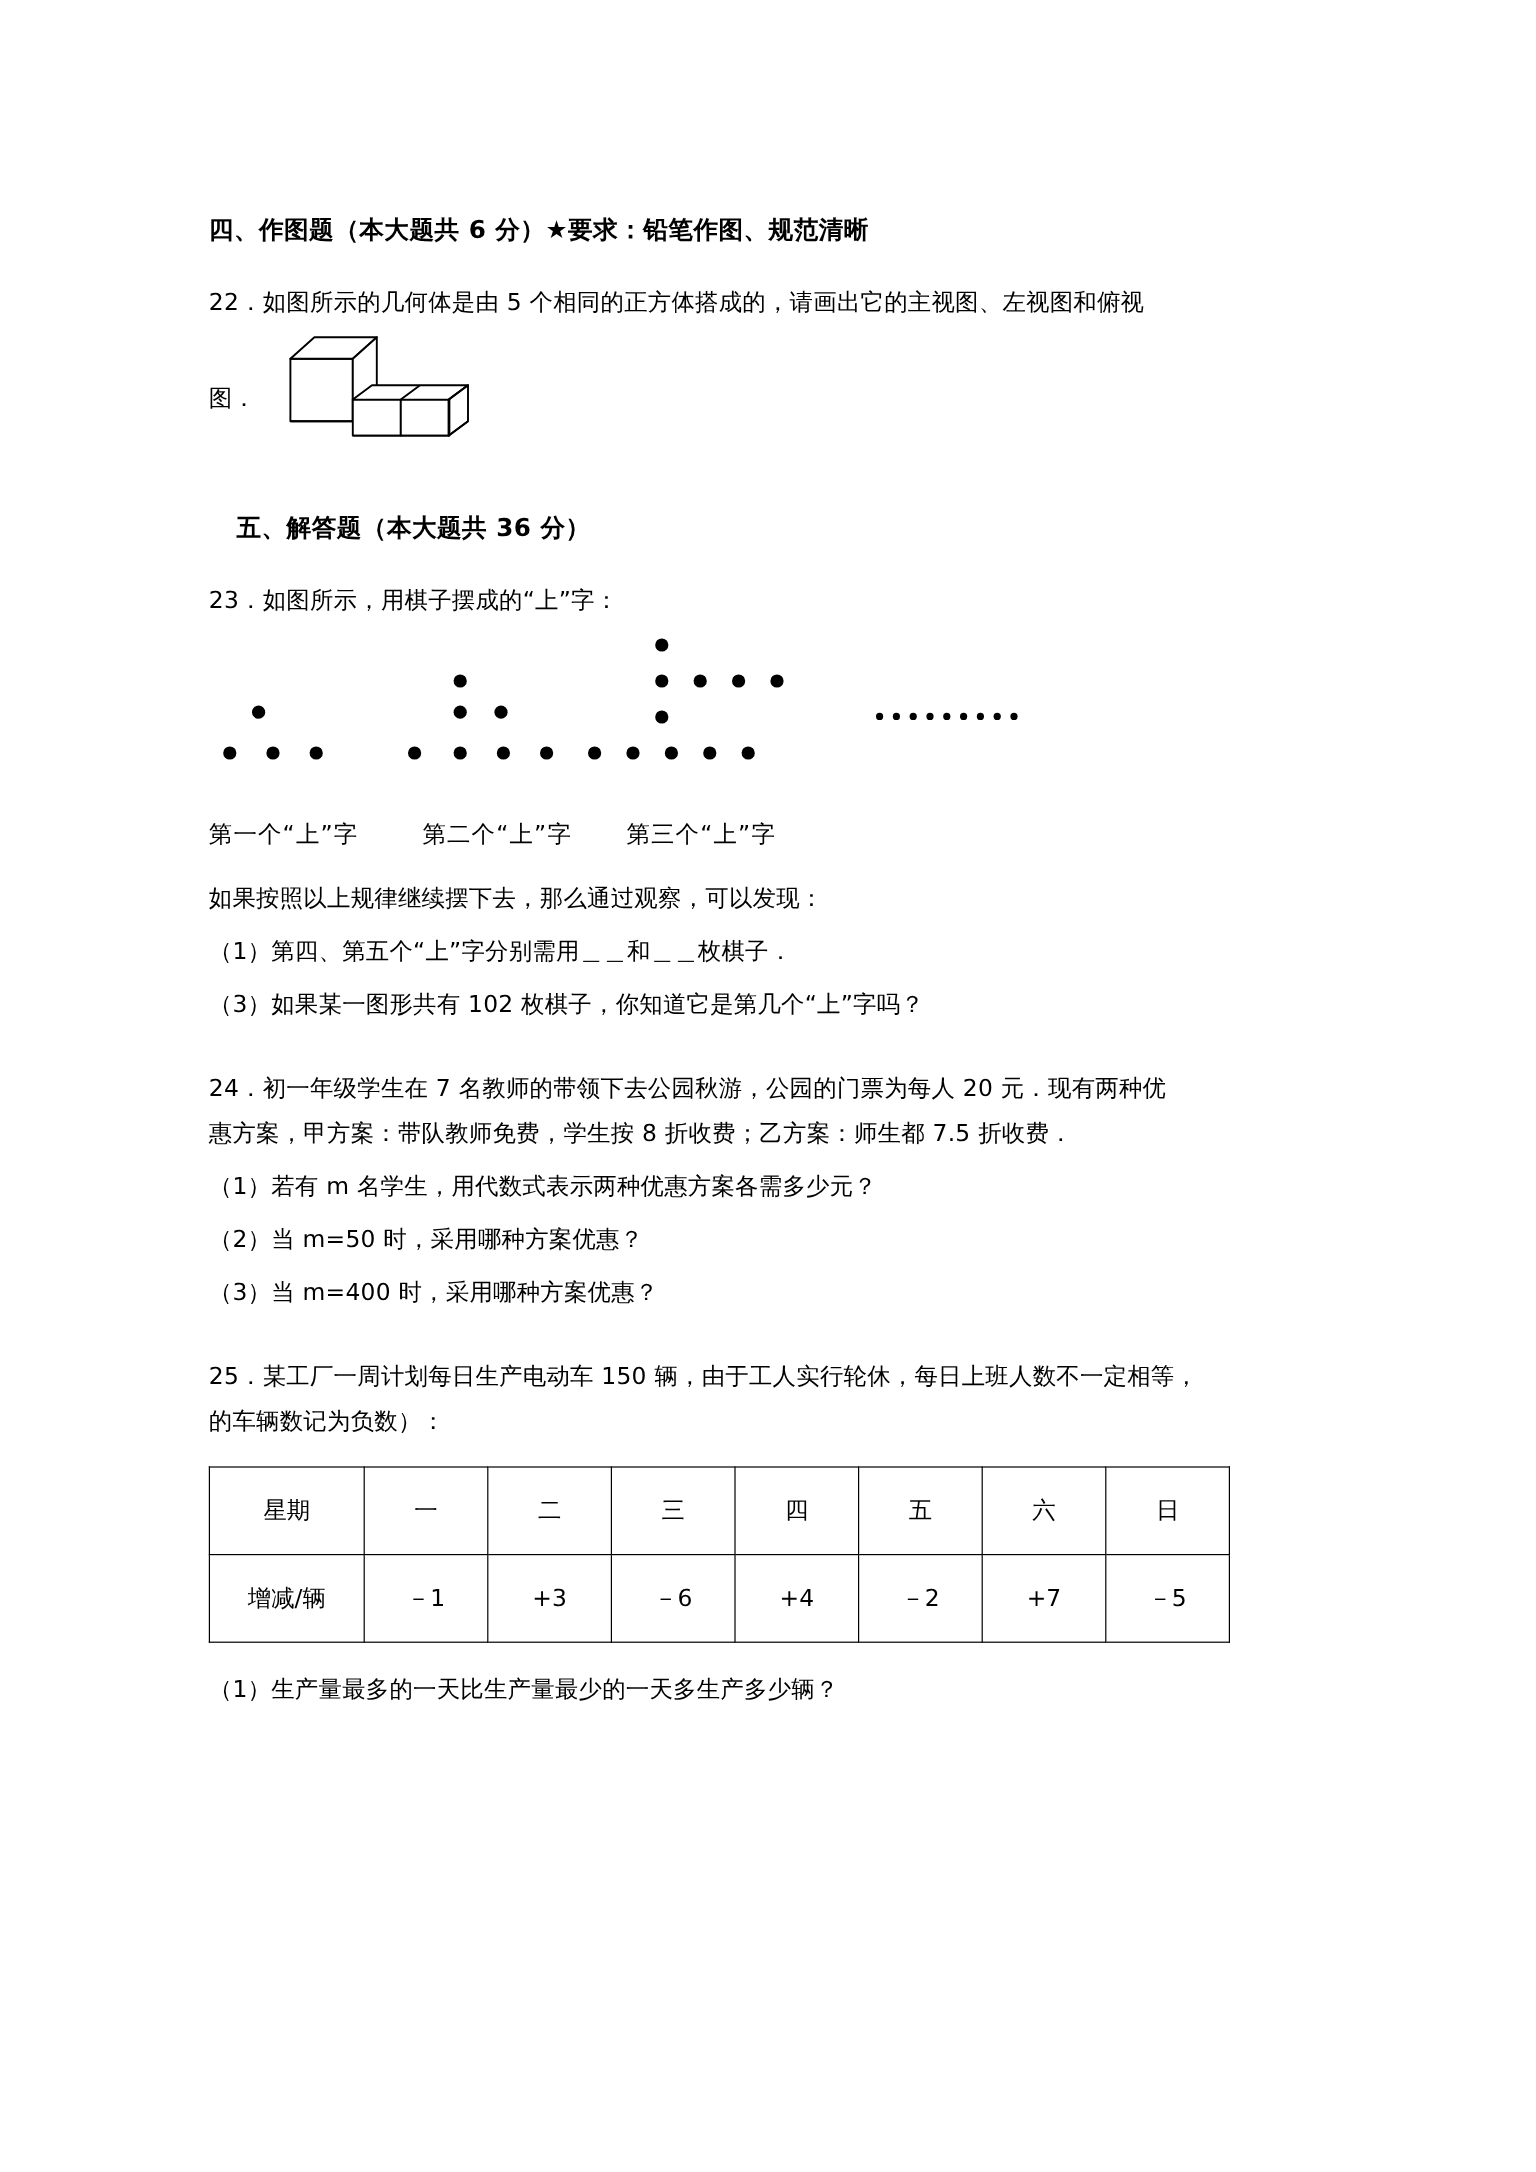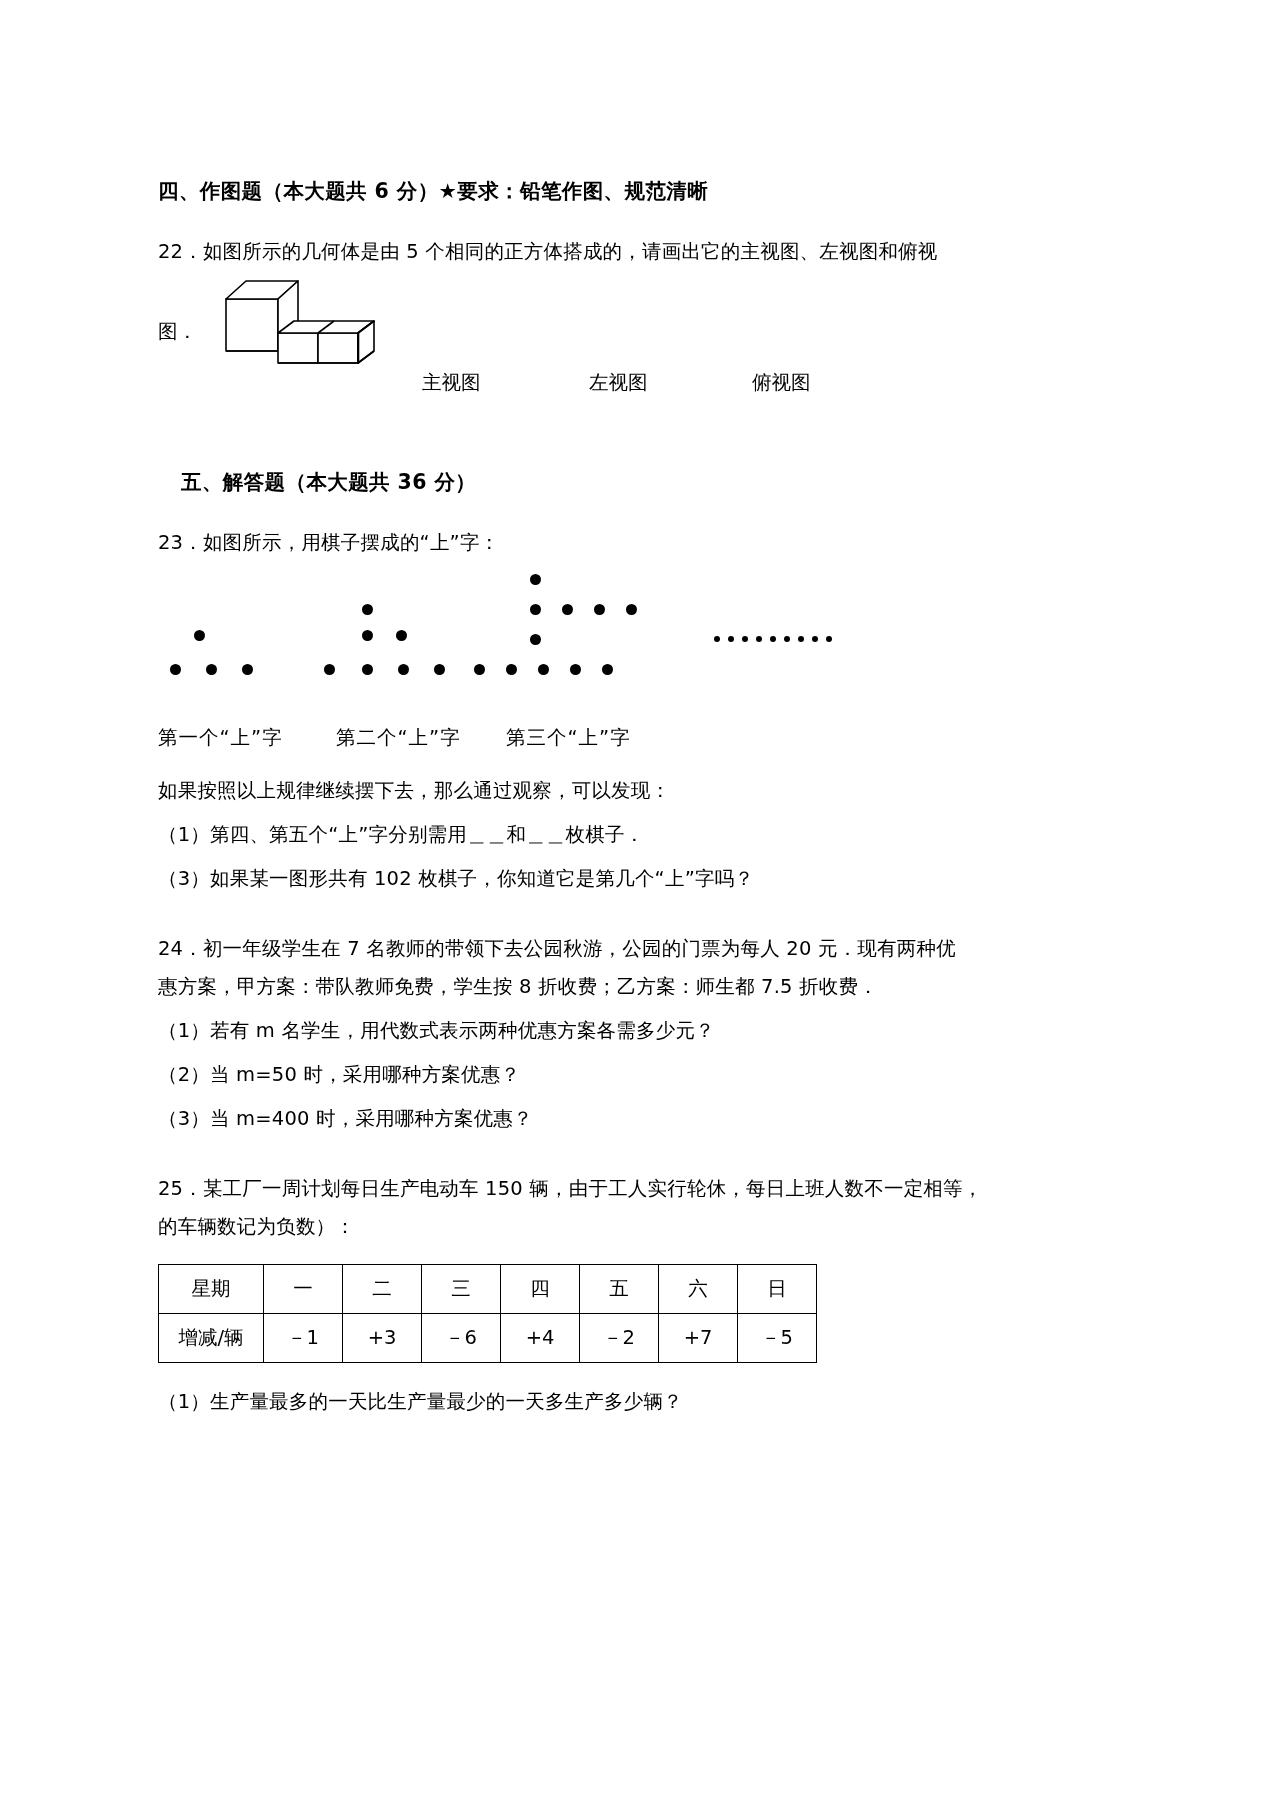--- a/index.html
+++ b/index.html
@@ -16,21 +16,21 @@
     overflow: hidden;
   }
   .page {
     position: absolute;
     left: 0; top: 0;
     width: 1280px;
     height: 1810px;
   }
   .content {
     position: absolute;
-    left: 158px;
+    left: 174px;
     top: 176px;
     width: 952px;
   }
 
   .section-head {
     font-size: 20.5px;
     font-weight: bold;
     letter-spacing: 0.4px;
     margin: 0 0 26px 0;
     line-height: 1.5;
@@ -118,21 +118,21 @@
     margin-top: 18px;
     margin-bottom: 20px;
     table-layout: fixed;
   }
   table.prod td {
     border: 1.4px solid #000;
     height: 48px;
     text-align: center;
     vertical-align: middle;
     font-size: 19.5px;
-    padding: 0;
+    padding: 12px;
   }
   table.prod td.hcell { width: 104px; }
   table.prod td.dcell { width: 78px; }
   .q-line { margin-top: 32px; }
 </style>
 </head>
 <body>
 
 <div class="page">
   <div class="content">
@@ -166,25 +166,20 @@
             <line x1="168" y1="90" x2="184" y2="78"></line>
 
             <line x1="128" y1="60" x2="144" y2="48"></line>
             <line x1="168" y1="60" x2="184" y2="48"></line>
 
             <line x1="36" y1="78" x2="88" y2="78"></line>
           </g>
         </svg>
       </div>
 
-      <div class="view-labels">
-        <span class="view-label vl-main">主视图</span>
-        <span class="view-label vl-left">左视图</span>
-        <span class="view-label vl-top">俯视图</span>
-      </div>
     </div>
 
     <div class="section-head sec5">五、解答题（本大题共 36 分）</div>
 
     <div>
       <div class="para tight">23．如图所示，用棋子摆成的“上”字：</div>
 
       <div class="q23-fig">
 
         <span class="dot" style="left:36px;  top:58px;"></span>

